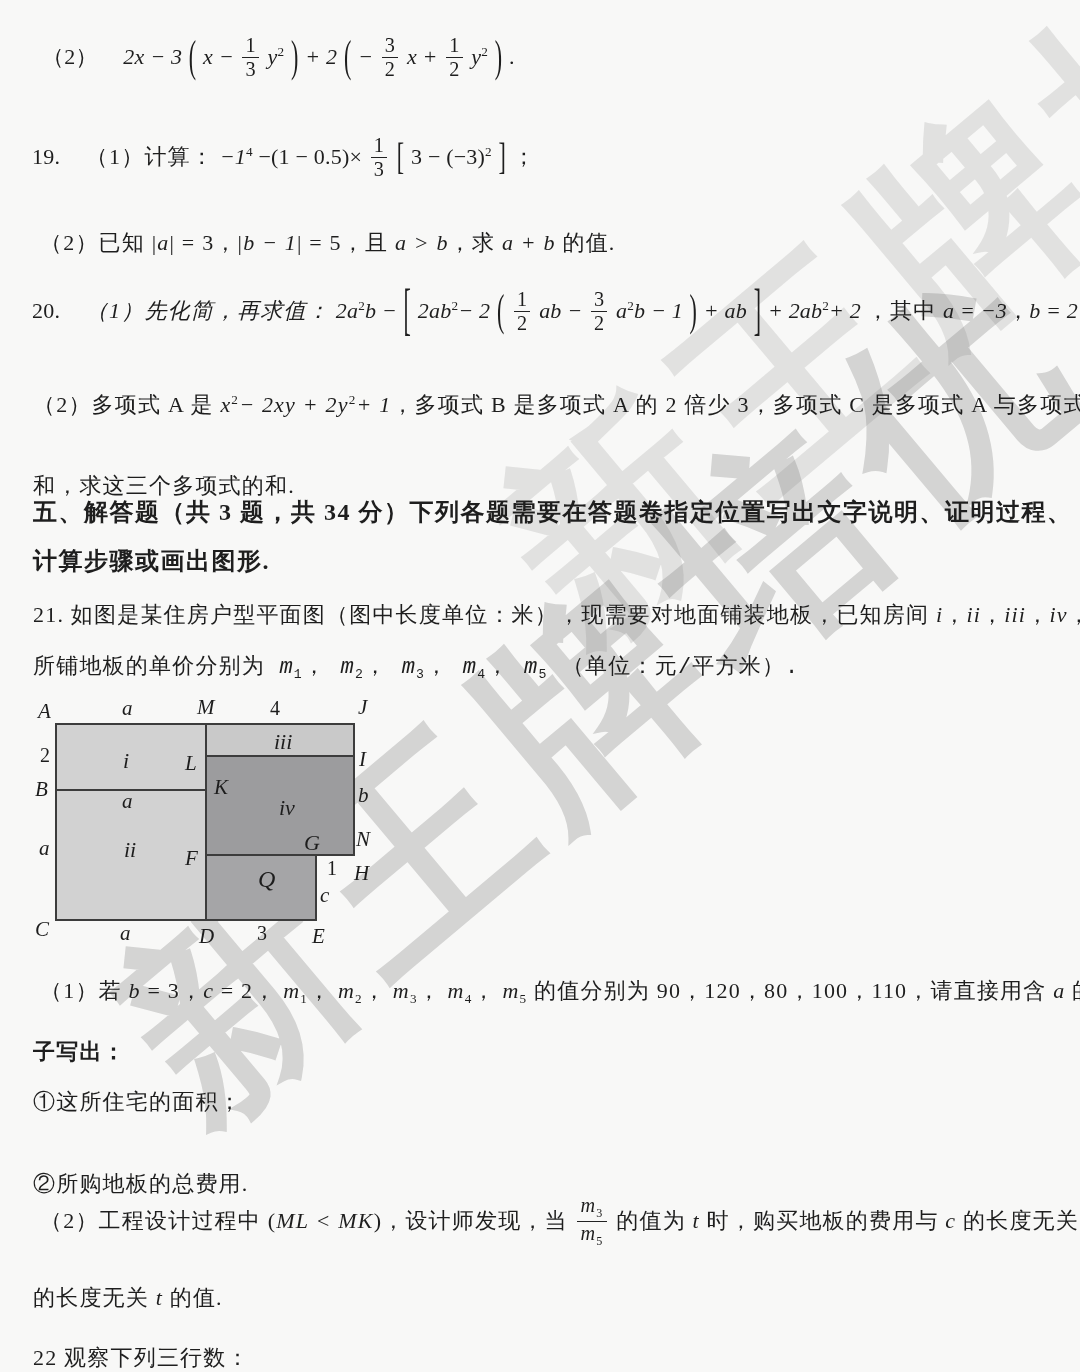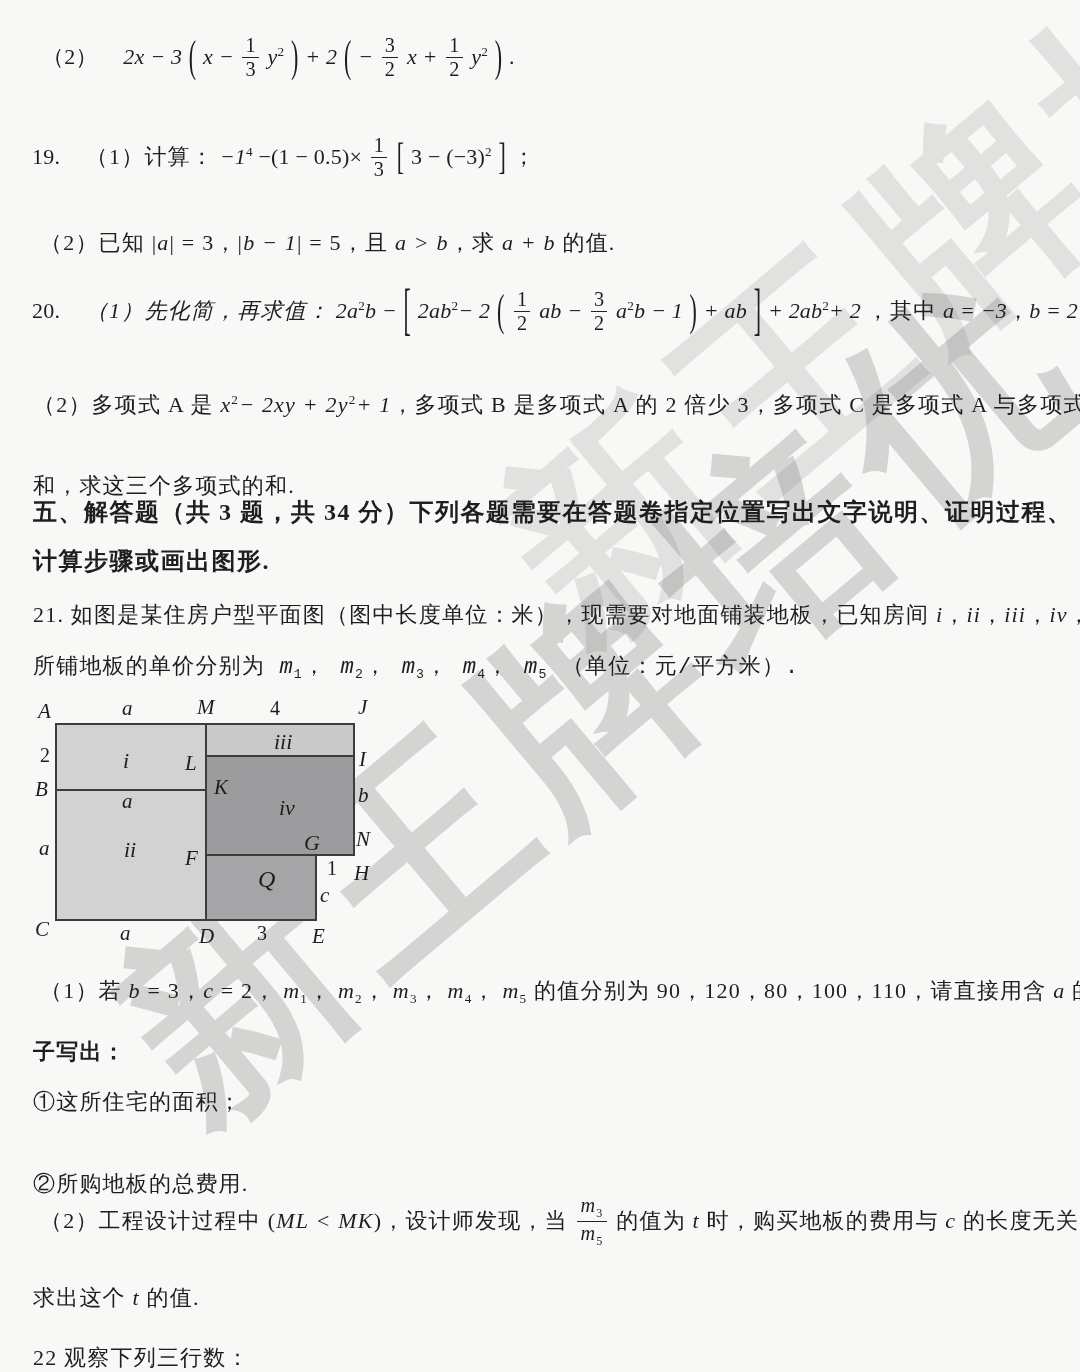--- a/index.html
+++ b/index.html
@@ -209,21 +209,21 @@
 
 <div class="line" style="top:1196px;left:40px;">
   <span>（2）工程设计过程中 (</span><span class="mi">ML &lt; MK</span><span>)，设计师发现，当 </span>
   <span class="frac">
     <span class="num"><span class="mi">m</span><sub>3</sub></span>
     <span class="den"><span class="mi">m</span><sub>5</sub></span>
   </span>
   <span> 的值为 </span><span class="mi">t</span><span> 时，购买地板的费用与 </span><span class="mi">c</span><span> 的长度无关，请</span>
 </div>
 <div class="line" style="top:1283px;left:33px;">
-  <span>求出这个 </span><span class="mi">t</span><span> 的值.</span>
+  <span>的长度无关 </span><span class="mi">t</span><span> 的值.</span>
 </div>
 
 <div class="line" style="top:1331px;left:33px;margin-top:12px;">
   <span>22  观察下列三行数：</span>
 </div>
 <div class="line" style="top:1352px;left:150px;font-size:16px;color:#555;">
   <span>.</span>
 </div>
 
 </body></html>

